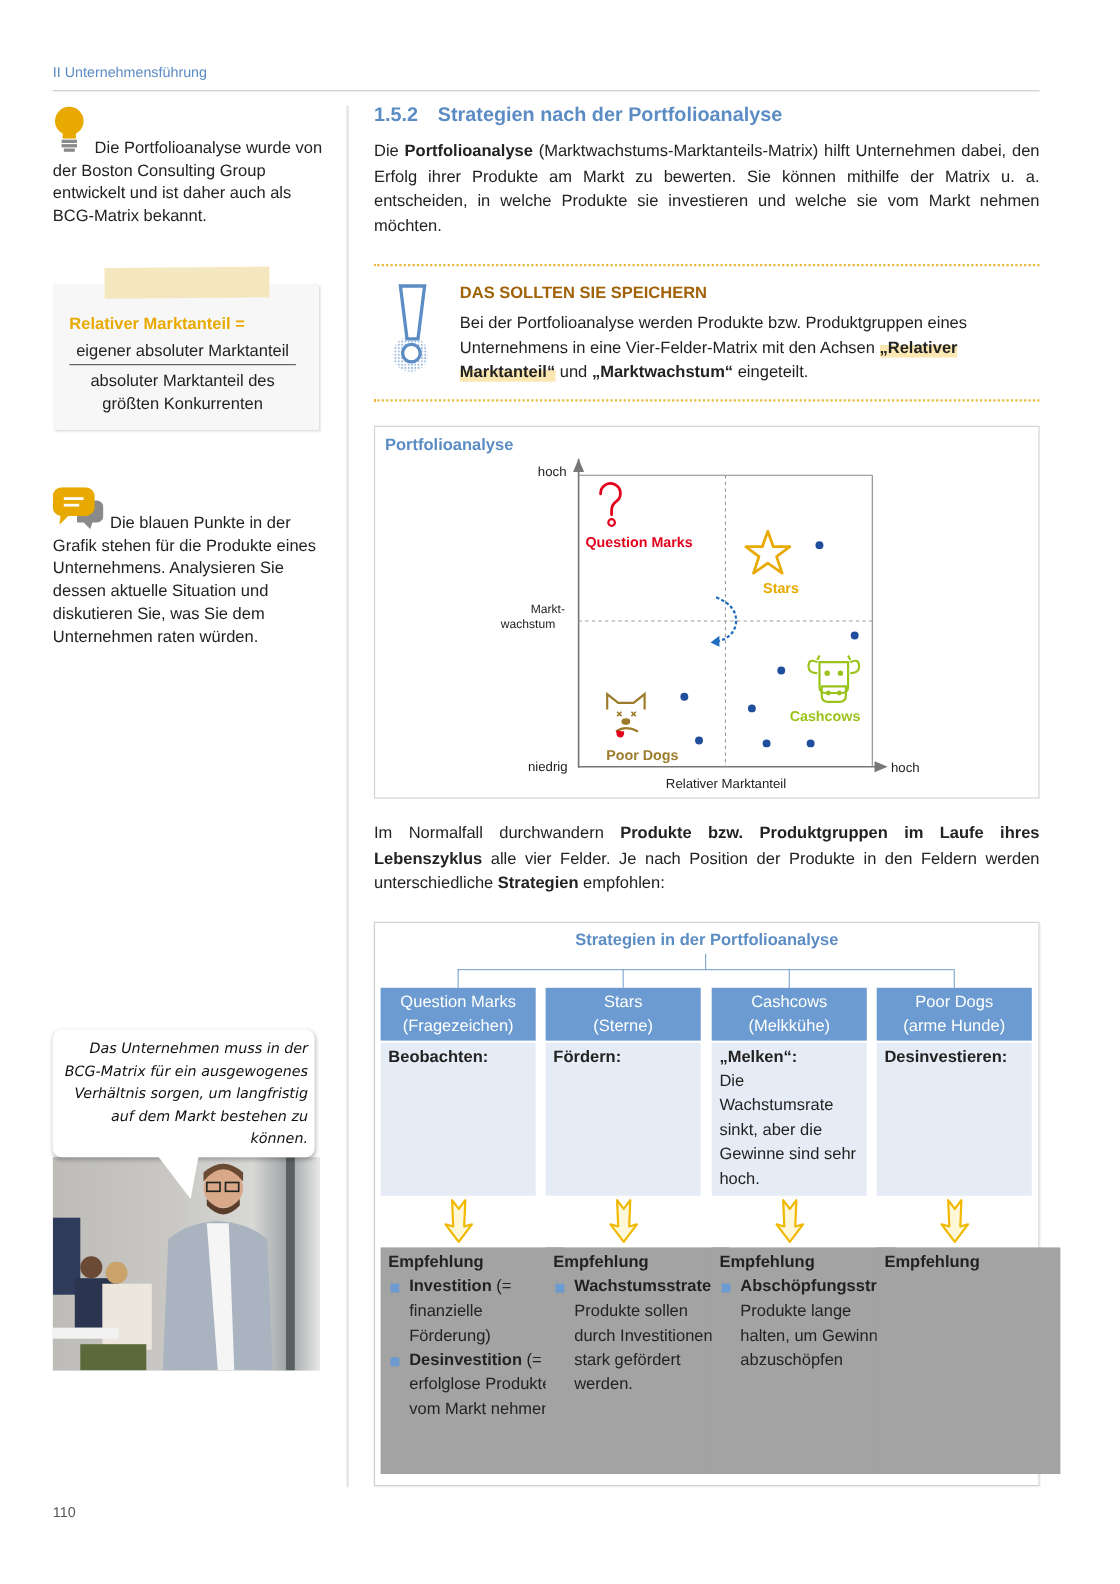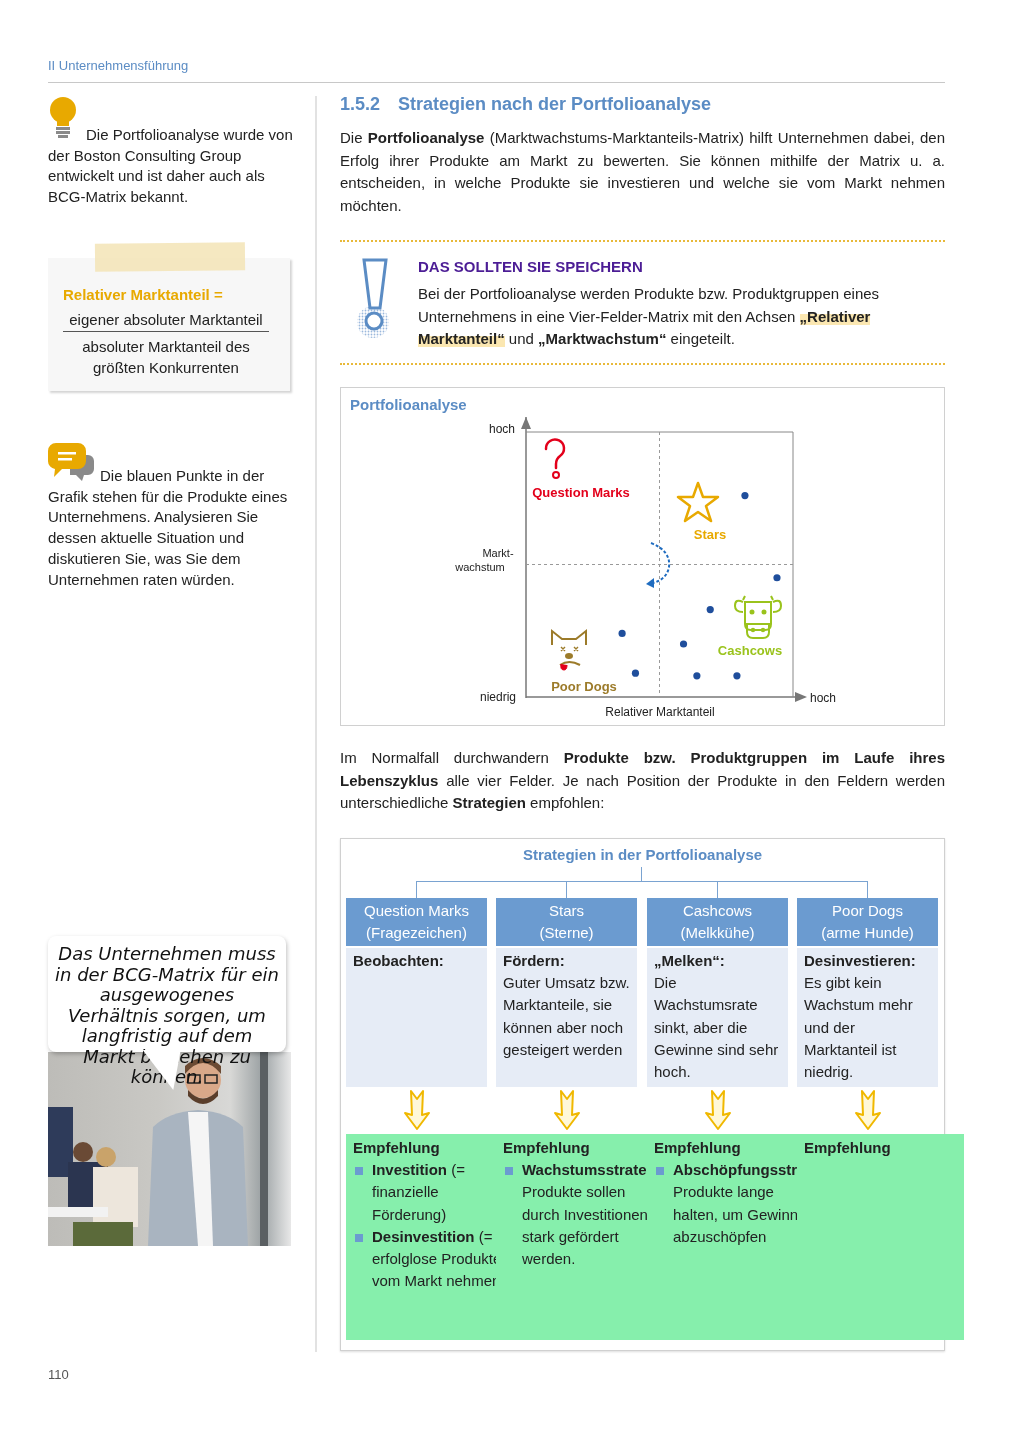--- a/index.html
+++ b/index.html
@@ -16,51 +16,51 @@
   .formula-card { left: 48px; top: 258px; width: 242px; height: 133px; background: #f7f7f7; box-shadow: 2px 2px 2px #d5d5d5; }
   .tape { left: 95px; top: 243px; width: 150px; height: 28px; background: #f3e4b6; opacity: .85; transform: rotate(-0.5deg); }
   .formula-title { left: 63px; top: 286px; font-size: 15px; font-weight: bold; color: #e8a900; }
   .formula-num { left: 63px; top: 311px; width: 206px; font-size: 15px; text-align: center; padding-bottom: 3px; border-bottom: 1px solid #555; }
   .formula-den { left: 63px; top: 336px; width: 206px; font-size: 15px; text-align: center; line-height: 21px; }
 
   .chat-icon { left: 48px; top: 443px; width: 46px; height: 38px; }
   .side2 { left: 48px; top: 466px; width: 250px; text-indent: 52px; }
 
   .bubble { left: 48px; top: 936px; width: 238px; height: 116px; background: #fff; border-radius: 8px; box-shadow: 1px 2px 4px rgba(0,0,0,.25); z-index: 3; }
-  .bubble-text { position: absolute; left: 6px; top: 8px; width: 226px; font-family: "DejaVu Sans", sans-serif; font-size: 18px; line-height: 20.5px; text-align: center; color: #111; font-style: italic; }
+  .bubble-text { position: absolute; left: 6px; top: 8px; width: 226px; font-family: "DejaVu Sans", sans-serif; font-size: 13px; line-height: 20.5px; text-align: right; color: #111; font-style: italic; }
   .bubble-tail { left: 150px; top: 1050px; width: 0; height: 0; border-left: 16px solid transparent; border-right: 22px solid transparent; border-top: 40px solid #fff; transform: skewX(20deg); z-index: 4; }
   .photo { left: 48px; top: 1052px; width: 243px; height: 194px; overflow: hidden; background: linear-gradient(90deg, #bdbcb8 0%, #c9c8c4 45%, #d8d8d6 75%, #9ca2a4 88%, #e8e8e8 100%); }
 
   .page-num { left: 48px; top: 1367px; font-size: 13px; color: #555; }
 
   .sec-title { left: 340px; top: 94px; font-size: 18px; font-weight: bold; color: #5b8cc4; }
   .sec-title .num { display: inline-block; width: 58px; }
   .body-text { font-size: 15px; line-height: 22.5px; color: #222; text-align: justify; }
   .intro { left: 340px; top: 127px; width: 605px; }
 
   .dot-rule { left: 340px; width: 605px; height: 0; border-top: 2px dotted #e8b93a; }
   .excl-icon { left: 352px; top: 258px; width: 42px; height: 84px; }
-  .memo-title { left: 418px; top: 258px; font-size: 15px; font-weight: bold; color: #4c1d95; }
+  .memo-title { left: 418px; top: 258px; font-size: 15px; font-weight: bold; color: #a16207; }
   .memo-text { left: 418px; top: 283px; width: 520px; font-size: 15px; line-height: 22.5px; }
   .hl { background: linear-gradient(transparent 35%, #fbe7b1 35%); font-weight: bold; }
 
   .chart-box { left: 340px; top: 387px; width: 605px; height: 339px; border: 1px solid #d0d0d0; }
   .chart-title { left: 350px; top: 396px; font-size: 15px; font-weight: bold; color: #5b8cc4; }
   .chart-svg { left: 340px; top: 387px; }
 
   .text2 { left: 340px; top: 747px; width: 605px; }
 
   .strat-box { left: 340px; top: 838px; width: 605px; height: 513px; border: 1px solid #d0d0d0; box-shadow: 0 1px 2px #ddd; }
   .strat-title { left: 340px; top: 846px; width: 605px; text-align: center; font-size: 15px; font-weight: bold; color: #5b8cc4; }
   .tree-line { background: #7aa3d1; }
   .col-head { width: 141px; height: 48px; background: #6b9bd0; color: #fff; font-size: 15px; text-align: center; line-height: 22px; padding-top: 2px; }
   .col-desc { width: 141px; height: 139px; background: #e6ecf6; font-size: 15px; line-height: 22.2px; padding: 2px 6px 0 7px; }
   .col-desc b { display: block; }
   .arrow-icon { width: 30px; height: 42px; }
-  .col-rec { width: 167px; height: 206px; background: #86efac; font-size: 15px; line-height: 22.2px; padding: 3px 4px 0 7px; }
+  .col-rec { width: 167px; height: 206px; background: #a3a3a3; font-size: 15px; line-height: 22.2px; padding: 3px 4px 0 7px; }
   .col-rec .rec-title { font-weight: bold; }
   .rec-item { position: relative; padding-left: 19px; }
   .rec-item::before { content: ""; position: absolute; left: 2px; top: 8px; width: 8px; height: 8px; background: #6b9bd0; }
 </style>
 </head>
 <body>
 
 <div class="abs running-head">II  Unternehmensführung</div>
 <div class="abs head-rule"></div>
 <div class="abs col-rule"></div>
@@ -229,21 +229,20 @@
         <div class="rec-title">Empfehlung</div>
         <div class="rec-item"><b>Investition</b> <span>(= finanzielle Förderung)</span></div>
       <div class="rec-item"><b>Desinvestition</b> <span>(= erfolglose Produkte vom Markt nehmen)</span></div>
       </div>
       <div class="abs col-head" style="left:496px;top:898px">
         <div>Stars</div>
         <div>(Sterne)</div>
       </div>
       <div class="abs col-desc" style="left:496px;top:948px">
         <b>Fördern:</b>
-        <span>Guter Umsatz bzw. Marktanteile, sie können aber noch gesteigert werden</span>
       </div>
       <svg class="abs arrow-icon" style="left:552px;top:1089px" viewBox="0 0 30 42">
         <path d="M9 2 L15 10 L21 2 L20 26 L27 24 L15 40 L3 24 L10 26 Z" fill="#fff8d8" stroke="#f0b800" stroke-width="2" stroke-linejoin="round"></path>
       </svg>
       <div class="abs col-rec" style="left:496px;top:1134px">
         <div class="rec-title">Empfehlung</div>
         <div class="rec-item"><b>Wachstumsstrategie:</b> <span>Produkte sollen durch Investitionen stark gefördert werden.</span></div>
       </div>
       <div class="abs col-head" style="left:647px;top:898px">
         <div>Cashcows</div>
@@ -259,21 +258,20 @@
       <div class="abs col-rec" style="left:647px;top:1134px">
         <div class="rec-title">Empfehlung</div>
         <div class="rec-item"><b>Abschöpfungsstrategie:</b> <span>Produkte lange halten, um Gewinne abzuschöpfen</span></div>
       </div>
       <div class="abs col-head" style="left:797px;top:898px">
         <div>Poor Dogs</div>
         <div>(arme Hunde)</div>
       </div>
       <div class="abs col-desc" style="left:797px;top:948px">
         <b>Desinvestieren:</b>
-        <span>Es gibt kein Wachstum mehr und der Marktanteil ist niedrig.</span>
       </div>
       <svg class="abs arrow-icon" style="left:853px;top:1089px" viewBox="0 0 30 42">
         <path d="M9 2 L15 10 L21 2 L20 26 L27 24 L15 40 L3 24 L10 26 Z" fill="#fff8d8" stroke="#f0b800" stroke-width="2" stroke-linejoin="round"></path>
       </svg>
       <div class="abs col-rec" style="left:797px;top:1134px">
         <div class="rec-title">Empfehlung</div>
       </div>
   </div>
 
 </body></html>

